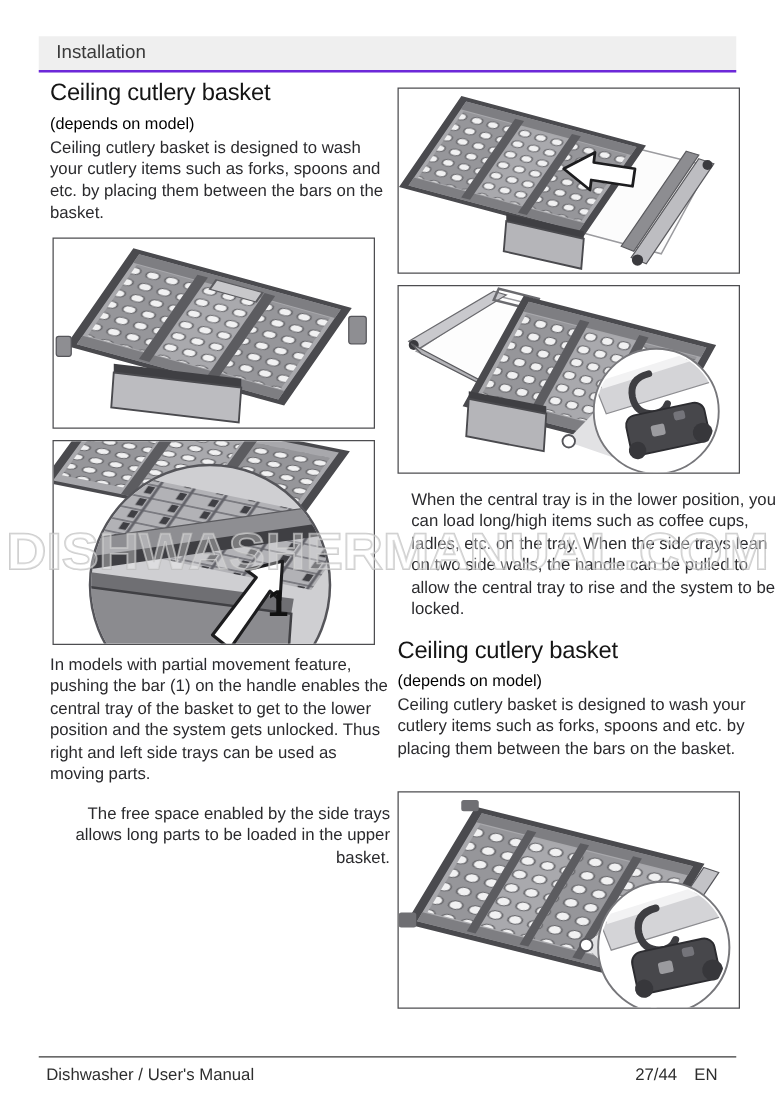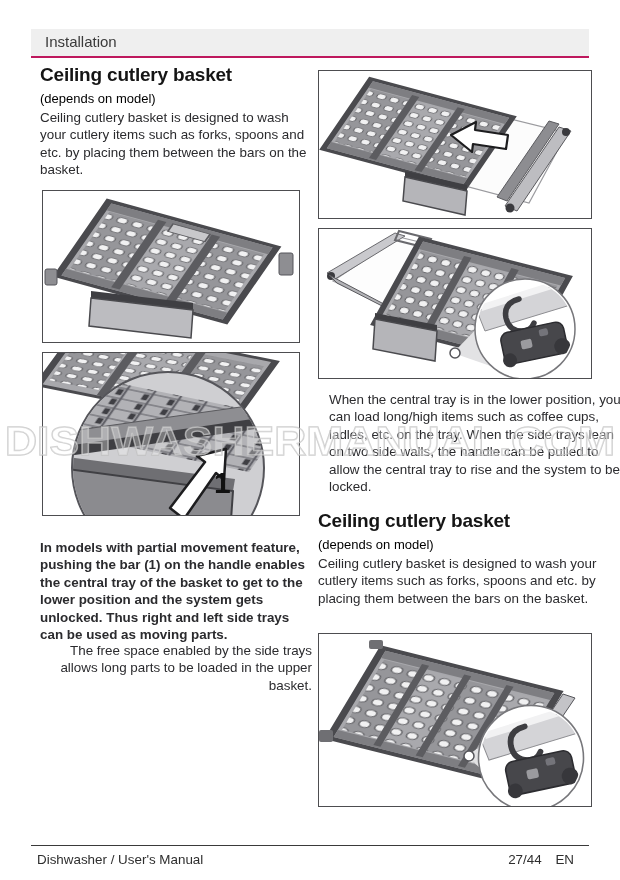--- a/index.html
+++ b/index.html
@@ -4,25 +4,25 @@
 <style>
   html,body{margin:0;padding:0;}
   body{background:#888;}
   .page{
     position:relative; width:620px; height:880px; background:#ffffff;
     font-family:"Liberation Sans", sans-serif; color:#27272a; overflow:hidden;
     margin:0 auto;
   }
   .header-bar{
     position:absolute; left:31px; top:29px; width:544px; height:27px;
-    background:#efefef; border-bottom:2px solid #be185d;
+    background:#efefef; border-bottom:2px solid #6d28d9;
     padding-left:14px; font-size:15px; line-height:26px; color:#3a3a3a;
   }
   .h1{
-    position:absolute; font-size:19px; font-weight:bold; color:#151515;
+    position:absolute; font-size:19px; font-weight:normal; color:#151515;
     letter-spacing:-0.2px;
     text-align:center;
   }
   .note{ position:absolute; font-size:13px; color:#000000; }
   .body-text{
     position:absolute; font-size:13.4px; line-height:17.4px; color:#2b2b2e;
   }
   .figure{
     position:absolute; border:1px solid #4d4d50; background:#fff; overflow:hidden;
   }
@@ -127,21 +127,21 @@
         <polygon points="0,82 240,48 244,64 4,100" fill="#8e8e92" stroke="#5a5a5e" stroke-width="1"></polygon>
         <polygon points="2,96 238,62 240,72 4,106" fill="#3f3f43"></polygon>
         <polygon points="-6,100 192,126 190,138 -6,112" fill="#6f6f73"></polygon>
         <polygon points="-6,112 190,138 186,196 -10,168" fill="#8b8b8f" stroke="#404044" stroke-width="2"></polygon>
       </g>
       <polygon points="183,96 181,127 173,120 141,166 127,155 162,109 154,103" fill="#ffffff" stroke="#1d1d1f" stroke-width="2.5" stroke-linejoin="round"></polygon>
       <text x="171" y="140" font-size="30" font-weight="bold" fill="#111111" font-family="Liberation Sans, sans-serif">1</text>
     </svg>
   </div>
 
-  <div class="body-text" style="left:40px; top:539px; width:272px;font-weight:bold;">In models with partial movement feature, pushing the bar (1) on the handle enables the central tray of the basket to get to the lower position and the system gets unlocked. Thus right and left side trays can be used as moving parts.</div>
+  <div class="body-text" style="left:40px; top:523px; width:272px;">In models with partial movement feature, pushing the bar (1) on the handle enables the central tray of the basket to get to the lower position and the system gets unlocked. Thus right and left side trays can be used as moving parts.</div>
   <div class="body-text" style="left:40px; top:642px; width:272px;text-align:right;">The free space enabled by the side trays allows long parts to be loaded in the upper basket.</div>
 
   <div class="figure" style="left:318px; top:70px; width:272px; height:147px;">
     <svg viewBox="0 0 272 147">
       <polygon points="118,30 248,62 210,132 82,98" fill="#fcfcfc" stroke="#9b9b9f" stroke-width="1.2"></polygon>
       <polygon points="230,50 240,53 188,130 178,126" fill="#8d8d91" stroke="#5a5a5e" stroke-width="1"></polygon>
       <polygon points="240,56 252,60 198,140 186,135" fill="#bdbdc1" stroke="#5a5a5e" stroke-width="1"></polygon>
       <circle cx="247" cy="61" r="4" fill="#3a3a3e"></circle>
       <circle cx="191" cy="137" r="4.5" fill="#3a3a3e"></circle>
       <g transform="matrix(1.42,0.38,-0.48,0.70,52,8)">

